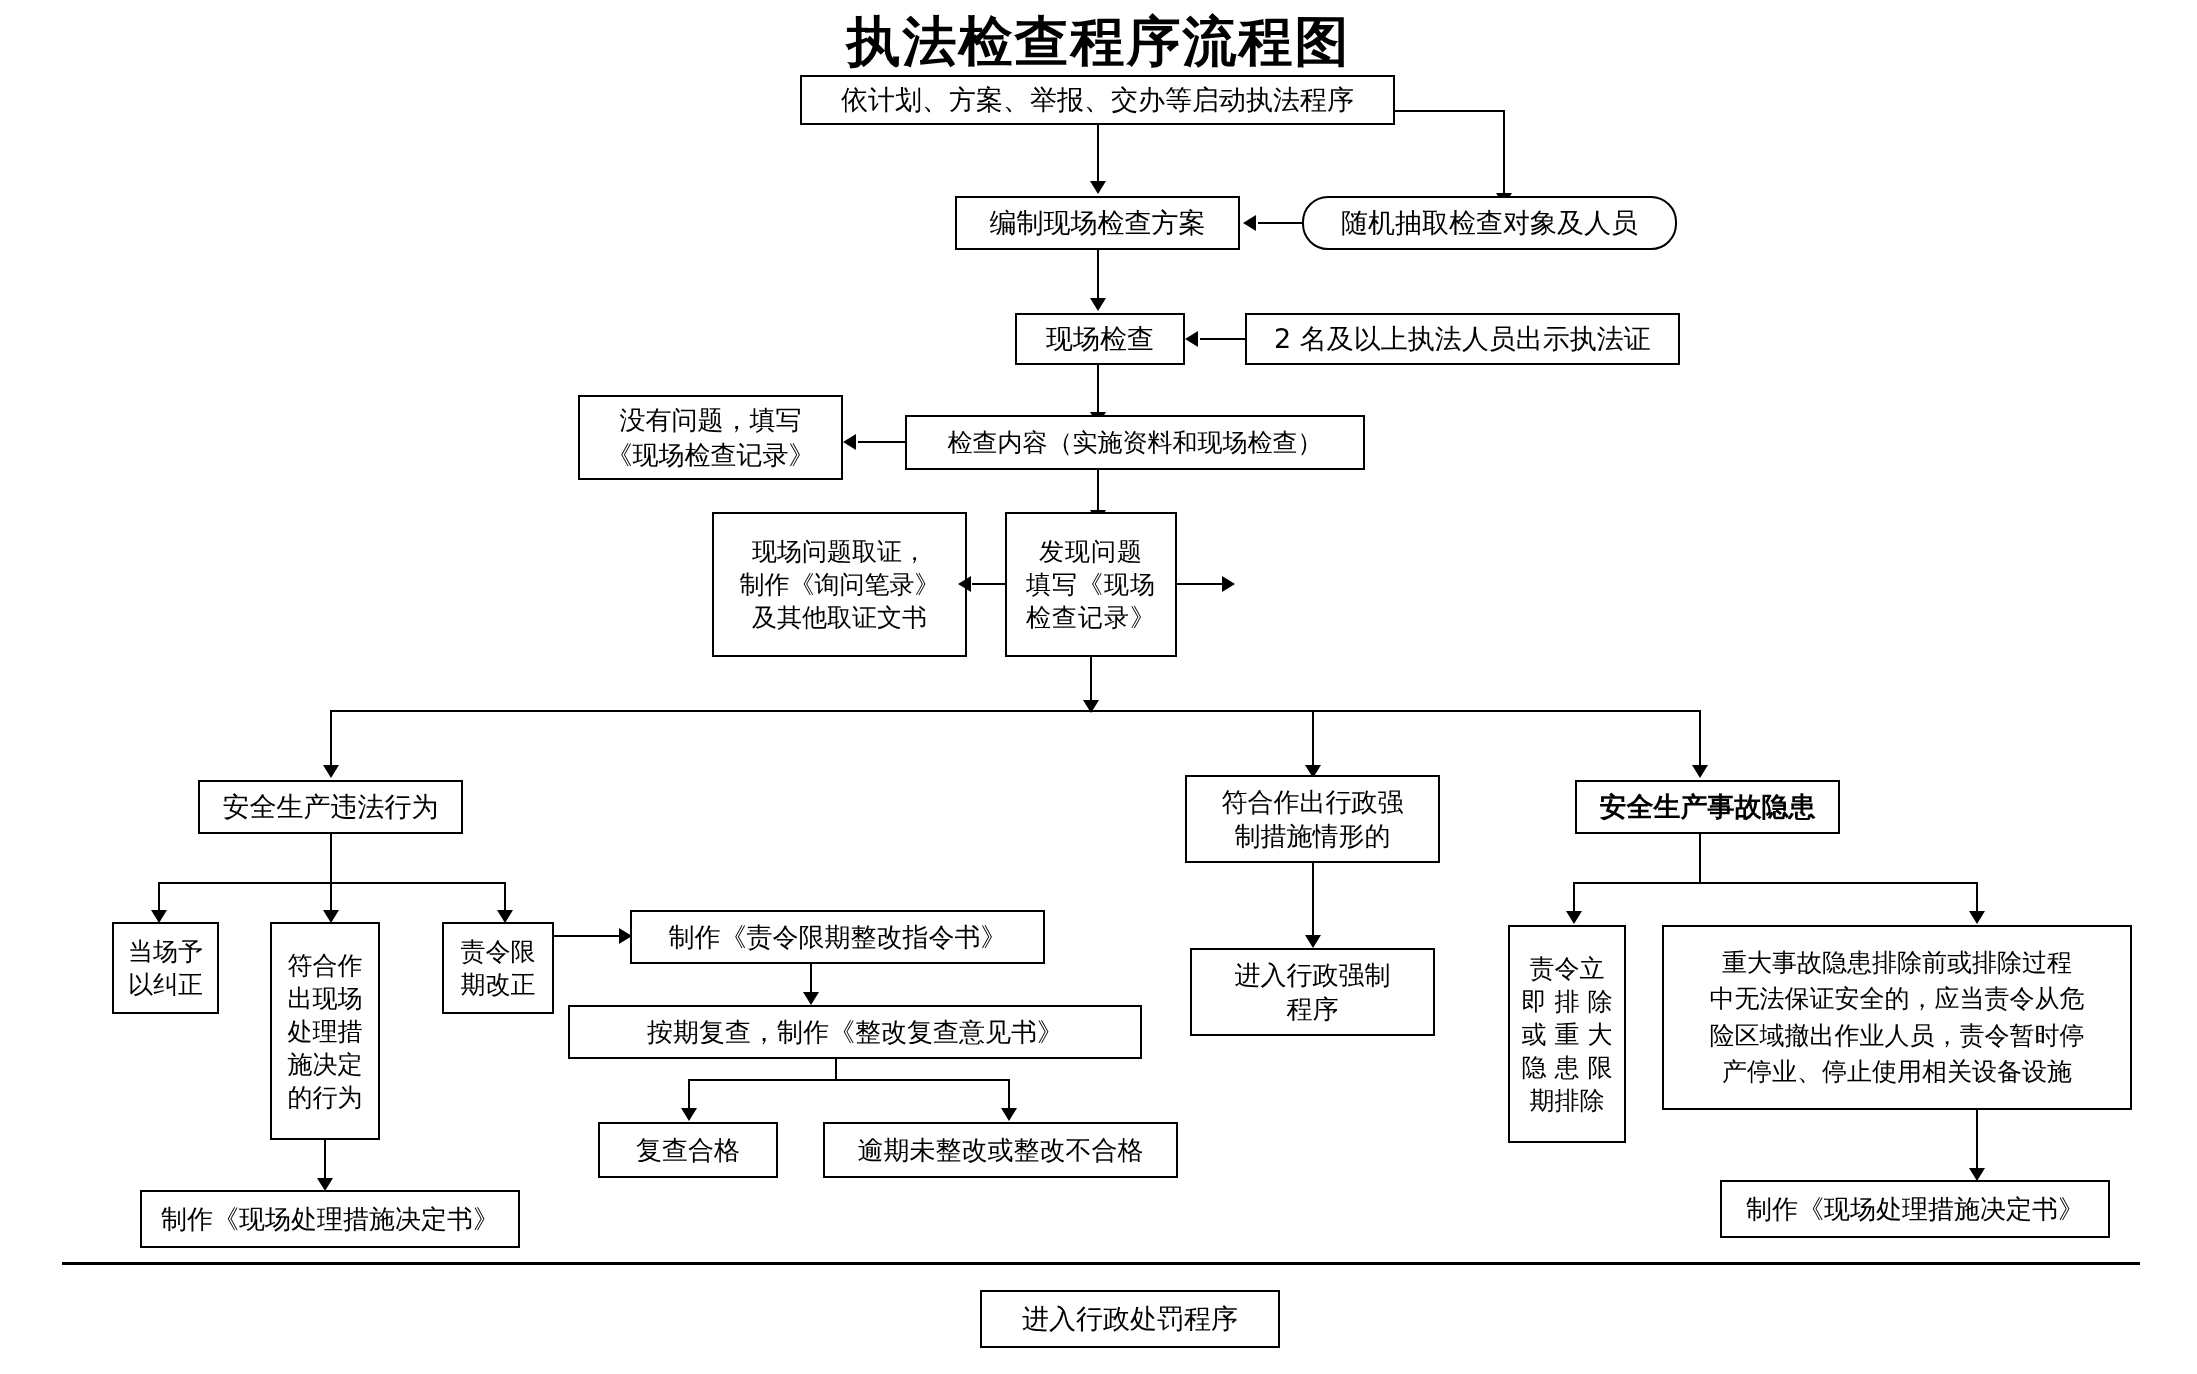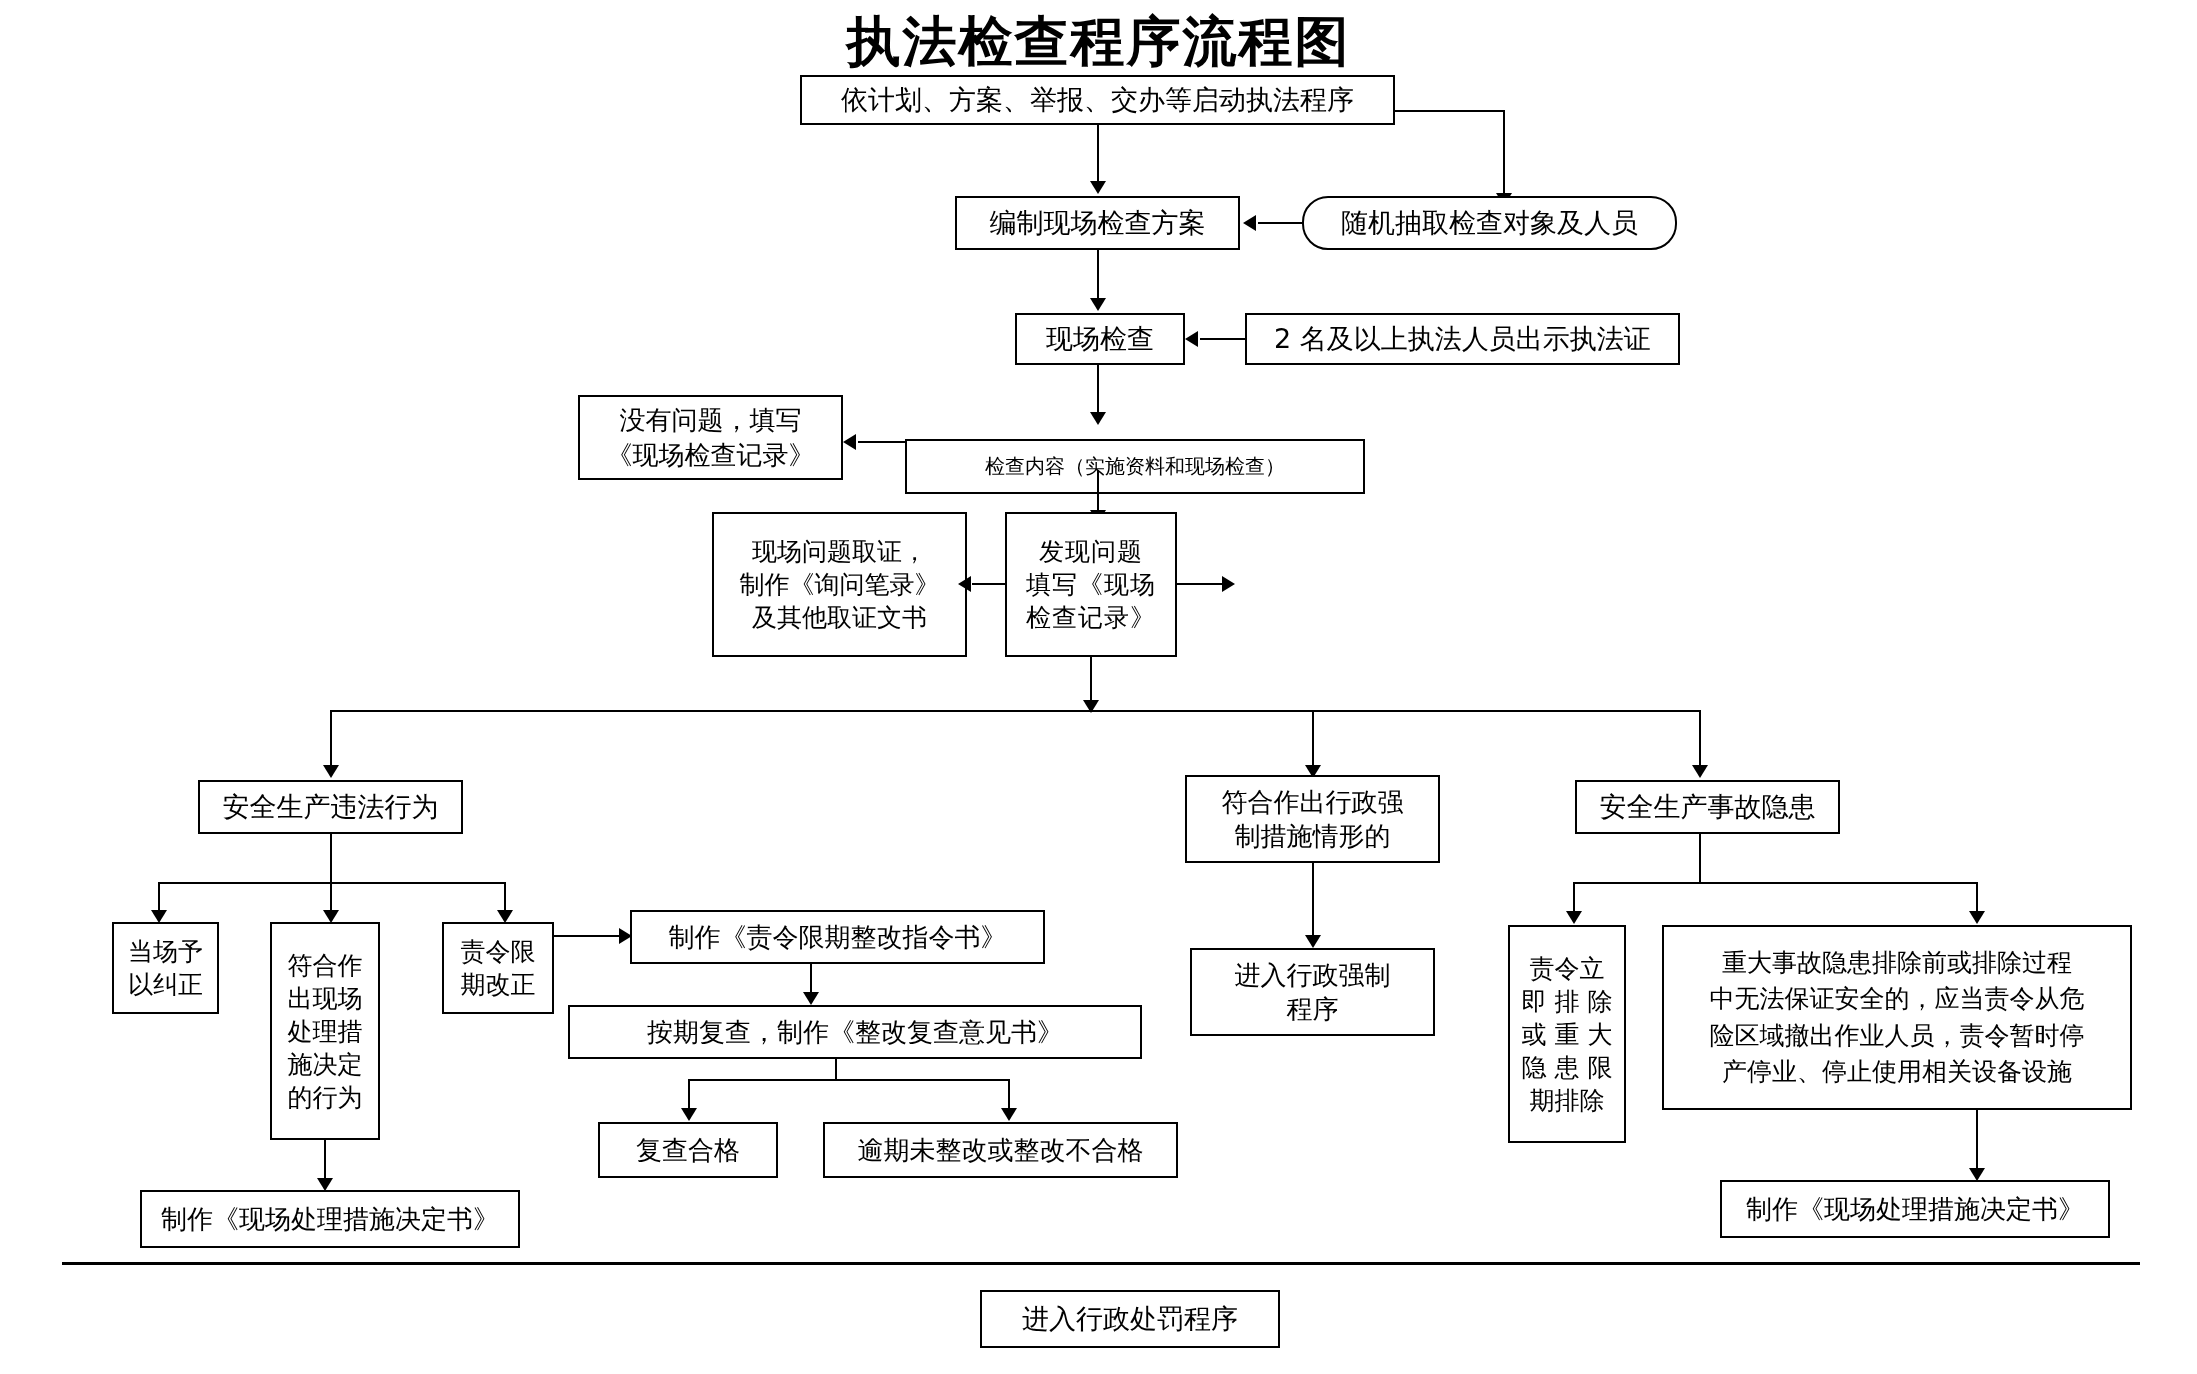--- a/index.html
+++ b/index.html
@@ -94,21 +94,21 @@
 
   <div class="ln h" style="left:1200px;top:338px;width:47px;"></div>
   <div class="ar ar-l" style="left:1185px;top:331px;"></div>
 
   <div class="ln v" style="left:1097px;top:365px;height:49px;"></div>
   <div class="ar ar-d" style="left:1090px;top:412px;"></div>
 
   <div class="box vert-pad" style="left:578px;top:395px;width:265px;height:85px;font-size:26px;">没有问题，填写
 《现场检查记录》</div>
 
-  <div class="box" style="left:905px;top:439px;width:460px;height:55px;font-size:20px;">检查内容（实施资料和现场检查）</div>
+  <div class="box" style="left:905px;top:415px;width:460px;height:55px;font-size:25px;">检查内容（实施资料和现场检查）</div>
 
   <div class="ln h" style="left:858px;top:441px;width:48px;"></div>
   <div class="ar ar-l" style="left:843px;top:434px;"></div>
 
   <div class="ln v" style="left:1097px;top:470px;height:42px;"></div>
   <div class="ar ar-d" style="left:1090px;top:510px;"></div>
 
   <div class="box vert-pad" style="left:712px;top:512px;width:255px;height:145px;font-size:25px;">现场问题取证，
 制作《询问笔录》
 及其他取证文书</div>
@@ -136,21 +136,21 @@
   <div class="ar ar-d" style="left:1305px;top:765px;"></div>
 
   <div class="ln v" style="left:1699px;top:710px;height:58px;"></div>
   <div class="ar ar-d" style="left:1692px;top:765px;"></div>
 
   <div class="box" style="left:198px;top:780px;width:265px;height:54px;font-size:27px;">安全生产违法行为</div>
 
   <div class="box vert-pad" style="left:1185px;top:775px;width:255px;height:88px;font-size:26px;">符合作出行政强
 制措施情形的</div>
 
-  <div class="box" style="left:1575px;top:780px;width:265px;height:54px;font-size:27px;">安全生产事故隐患</div>
+  <div class="box" style="left:1575px;top:780px;width:265px;height:54px;font-size:27px;font-weight:bold;">安全生产事故隐患</div>
 
   <div class="ln v" style="left:330px;top:834px;height:50px;"></div>
   <div class="ln h" style="left:158px;top:882px;width:348px;"></div>
   <div class="ln v" style="left:158px;top:882px;height:30px;"></div>
   <div class="ar ar-d" style="left:151px;top:910px;"></div>
   <div class="ln v" style="left:330px;top:882px;height:30px;"></div>
   <div class="ar ar-d" style="left:323px;top:910px;"></div>
   <div class="ln v" style="left:504px;top:882px;height:30px;"></div>
   <div class="ar ar-d" style="left:497px;top:910px;"></div>
 

